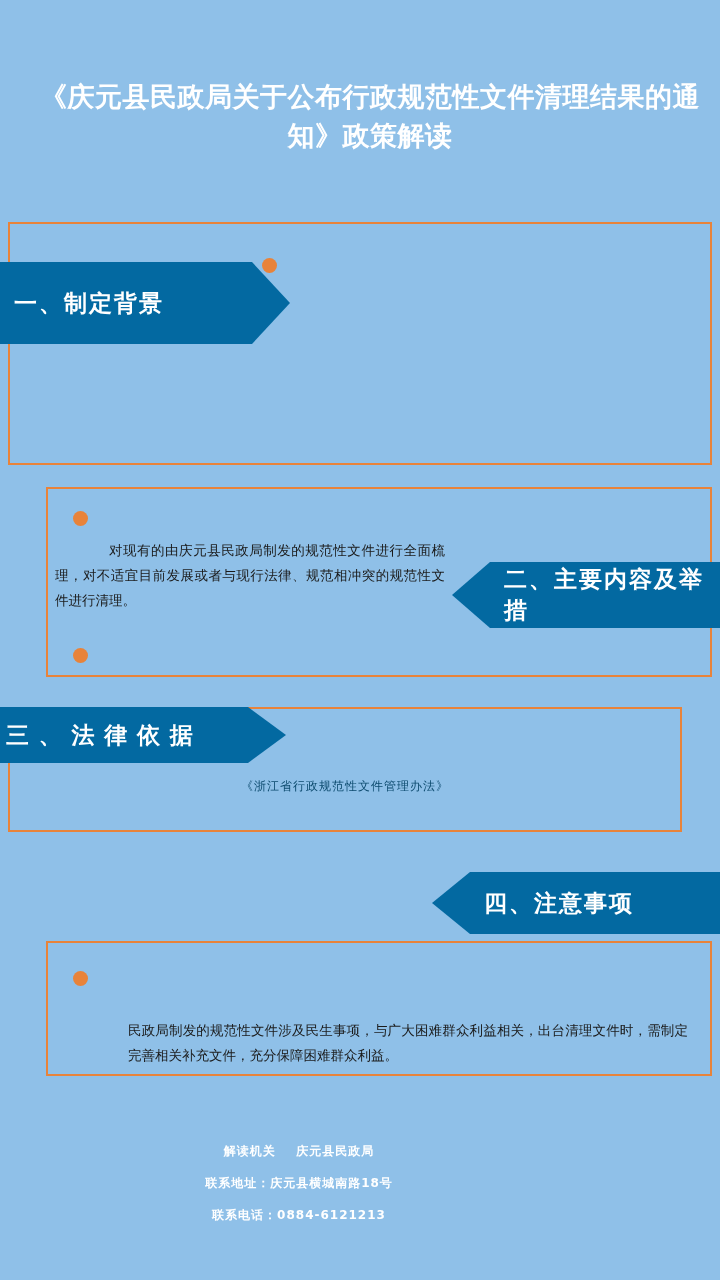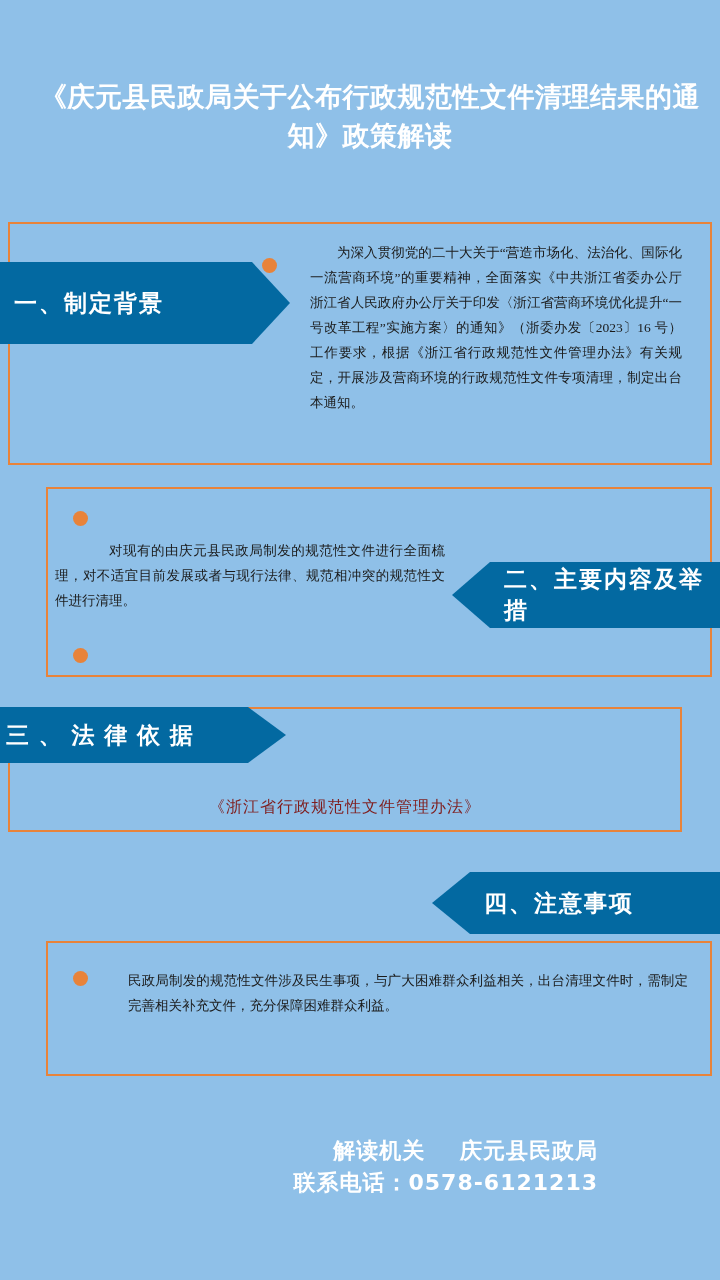--- a/index.html
+++ b/index.html
@@ -82,36 +82,35 @@
     position: absolute;
     width: 15px;
     height: 15px;
     border-radius: 50%;
     background: #E8833A;
   }
 
   .centered-line {
     position: absolute;
     text-align: center;
-    font-size: 16px;
-    color: #7f1d1d;
+    font-size: 12px;
+    color: #0c4a6e;
     letter-spacing: 1px;
-    margin-top: 19px;
   }
 
   
   .footer {
     position: absolute;
     left: 0;
     top: 1135px;
     width: 598px;
-    text-align: right;
+    text-align: center;
     color: #ffffff;
     font-weight: bold;
-    font-size: 22px;
+    font-size: 12px;
     line-height: 32px;
     letter-spacing: 1px;
     font-family: "DejaVu Sans", sans-serif;
   }
   .footer div { white-space: pre; }
 </style>
 </head>
 <body>
 
 <div class="page">
@@ -119,21 +118,20 @@
   <div class="title">《庆元县民政局关于公布行政规范性文件清理结果的通知》政策解读</div>
 
   <div class="box" style="left:8px; top:222px; width:704px; height:243px;"></div>
 
   <div class="banner right" style="left:0px; top:262px; width:290px; height:82px;">
     <span class="banner-label">一、制定背景</span>
   </div>
 
   <div class="dot" style="left:262px; top:258px;"></div>
 
-  <div class="para" style="left:310px; top:240px; width:372px; text-indent:27px;">为深入贯彻党的二十大关于“营造市场化、法治化、国际化一流营商环境”的重要精神，全面落实《中共浙江省委办公厅 浙江省人民政府办公厅关于印发〈浙江省营商环境优化提升“一号改革工程”实施方案〉的通知》（浙委办发〔2023〕16 号）工作要求，根据《浙江省行政规范性文件管理办法》有关规定，开展涉及营商环境的行政规范性文件专项清理，制定出台本通知。</div>
 
   <div class="box" style="left:46px; top:487px; width:666px; height:190px;"></div>
 
   <div class="banner left" style="left:452px; top:562px; width:268px; height:66px; justify-content:flex-start;">
     <span class="banner-label">二、主要内容及举措</span>
   </div>
 
   <div class="dot" style="left:73px; top:511px;"></div>
   <div class="dot" style="left:73px; top:648px;"></div>
 
@@ -148,20 +146,21 @@
   <div class="centered-line" style="left:8px; top:778px; width:674px;">《浙江省行政规范性文件管理办法》</div>
 
   <div class="banner left" style="left:432px; top:872px; width:288px; height:62px; justify-content:flex-start;">
     <span class="banner-label">四、注意事项</span>
   </div>
 
   <div class="box" style="left:46px; top:941px; width:666px; height:135px;"></div>
 
   <div class="dot" style="left:73px; top:971px;"></div>
 
-  <div class="para" style="left:128px; top:968px; width:560px;">民政局制发的规范性文件涉及民生事项，与广大困难群众利益相关，出台清理文件时，需制定完善相关补充文件，充分保障困难群众利益。</div>
+  <div class="para" style="left:128px; top:1018px; width:560px;">民政局制发的规范性文件涉及民生事项，与广大困难群众利益相关，出台清理文件时，需制定完善相关补充文件，充分保障困难群众利益。</div>
 
   <div class="footer">
     <div>解读机关    庆元县民政局</div>
-    <div>联系电话：0578-6121213</div>
+    <div>联系地址：庆元县横城南路18号</div>
+    <div>联系电话：0884-6121213</div>
   </div>
 
 </div>
 
 </body></html>

